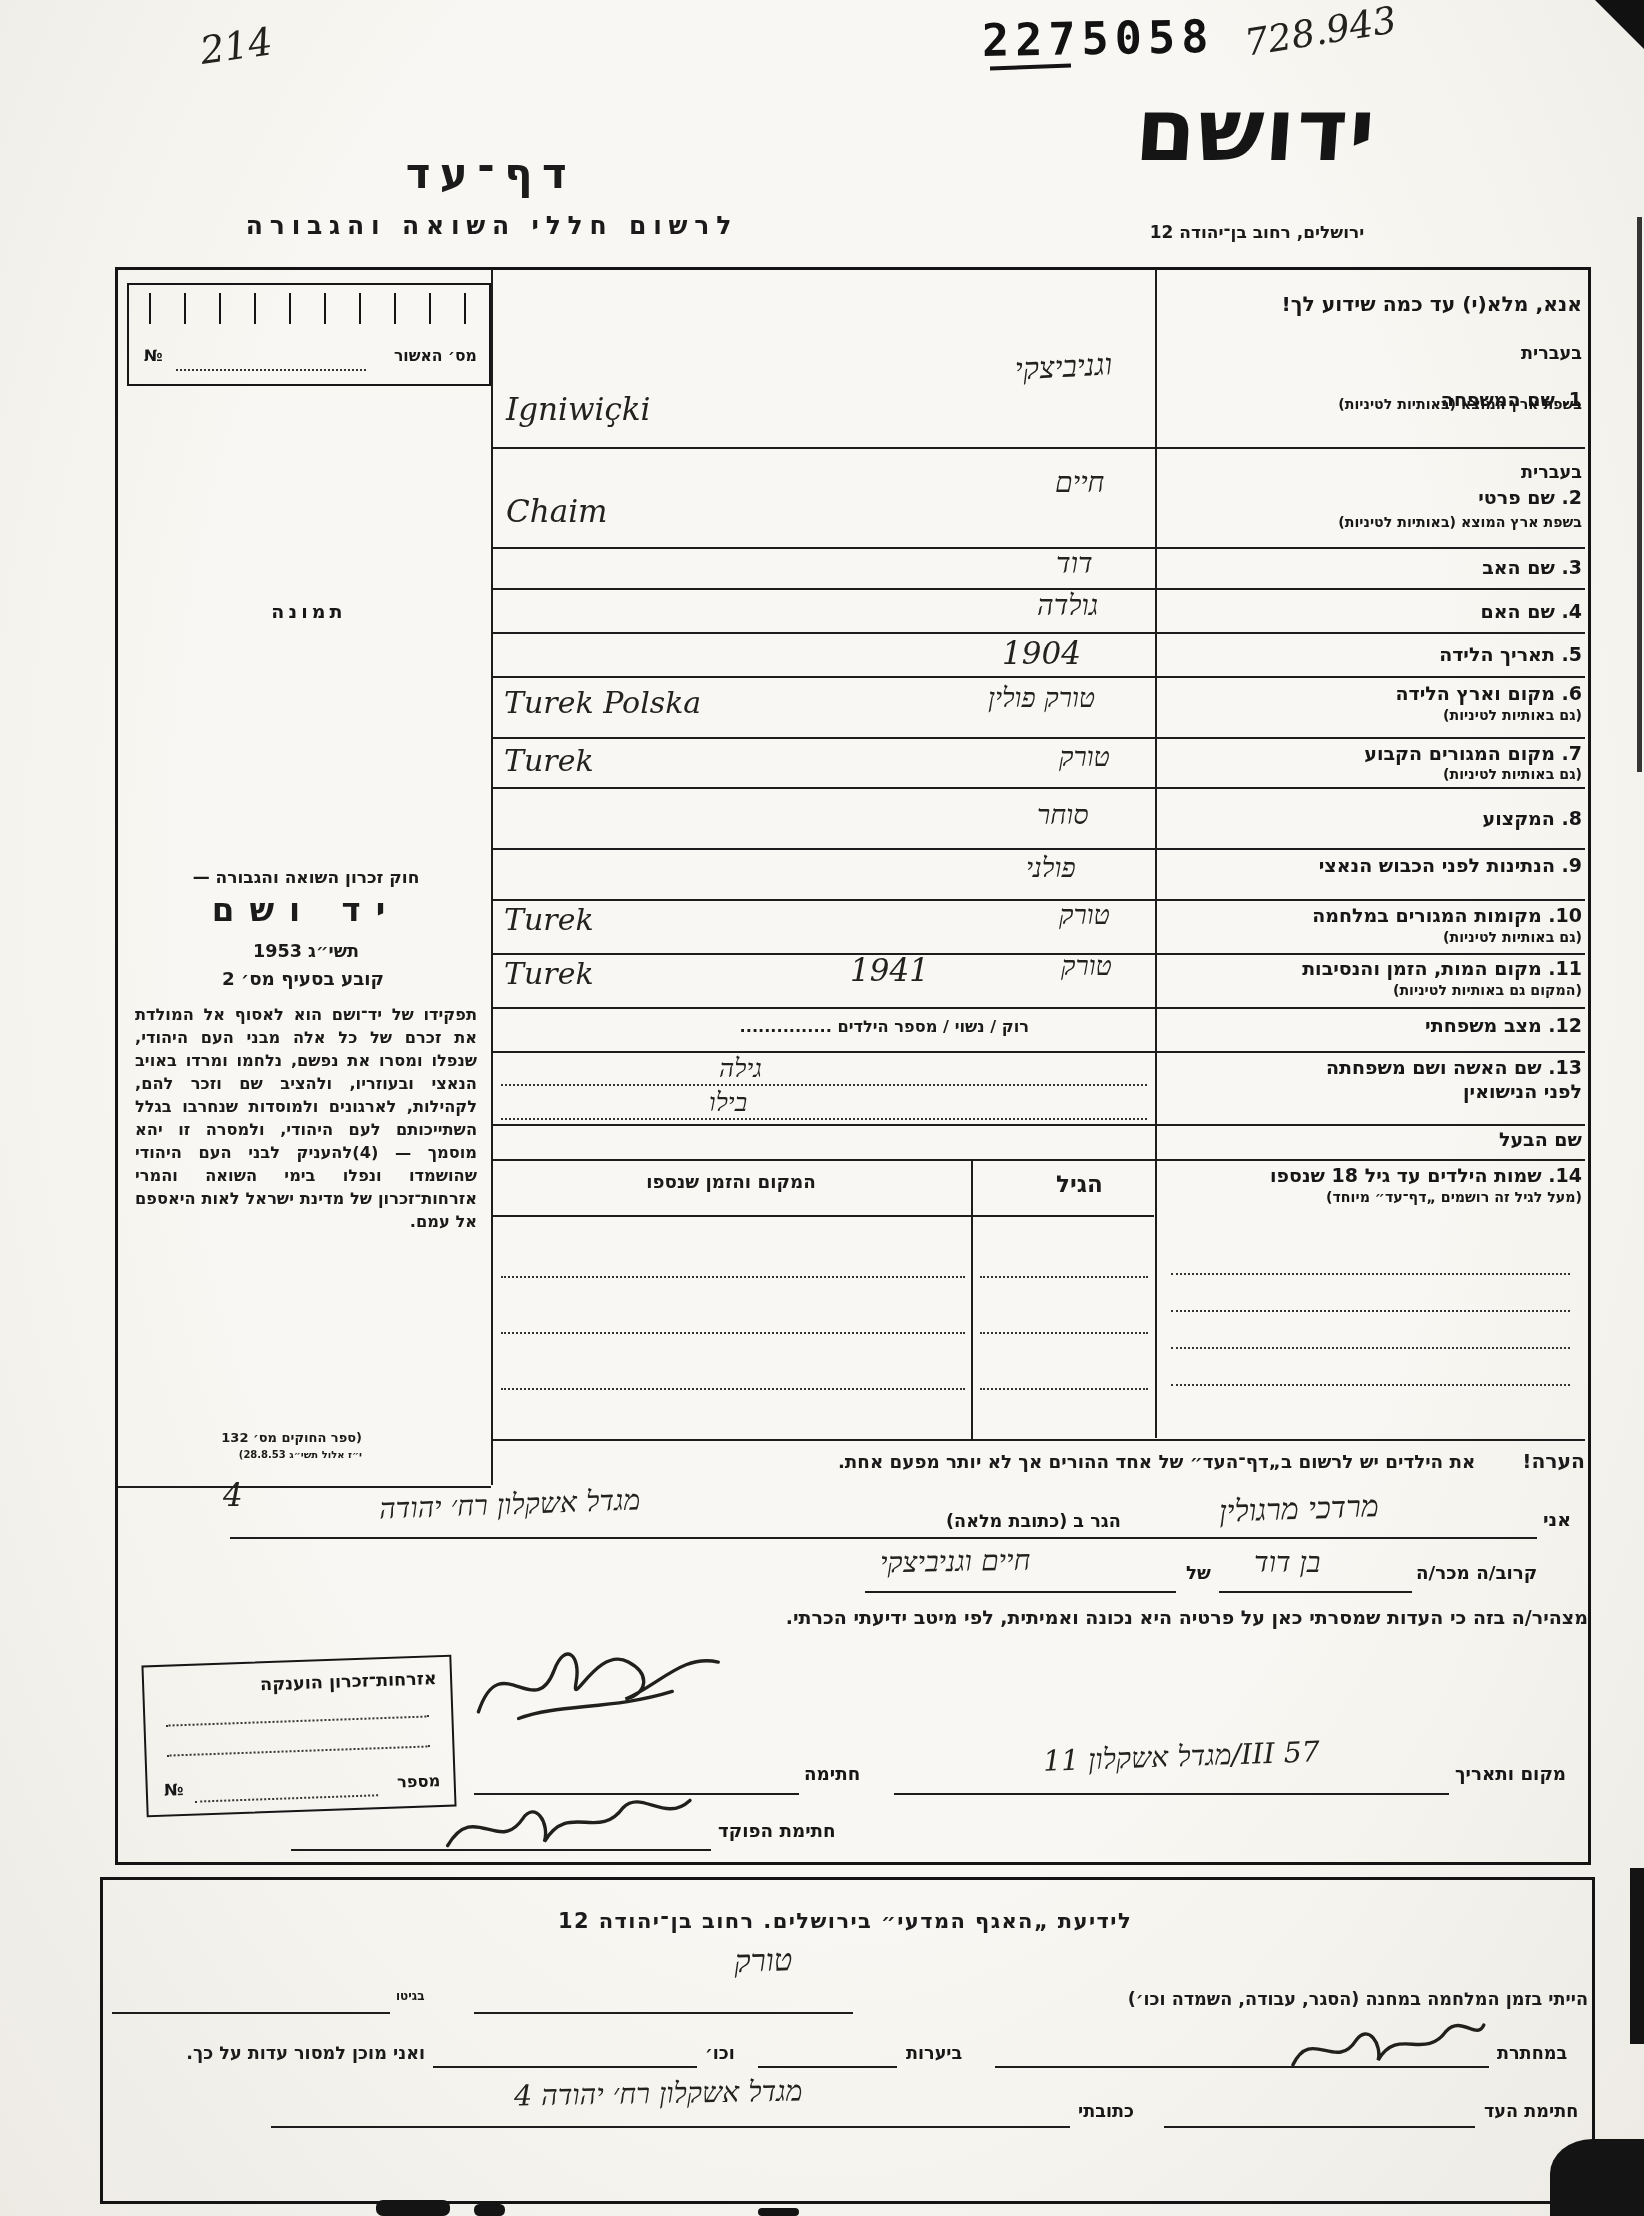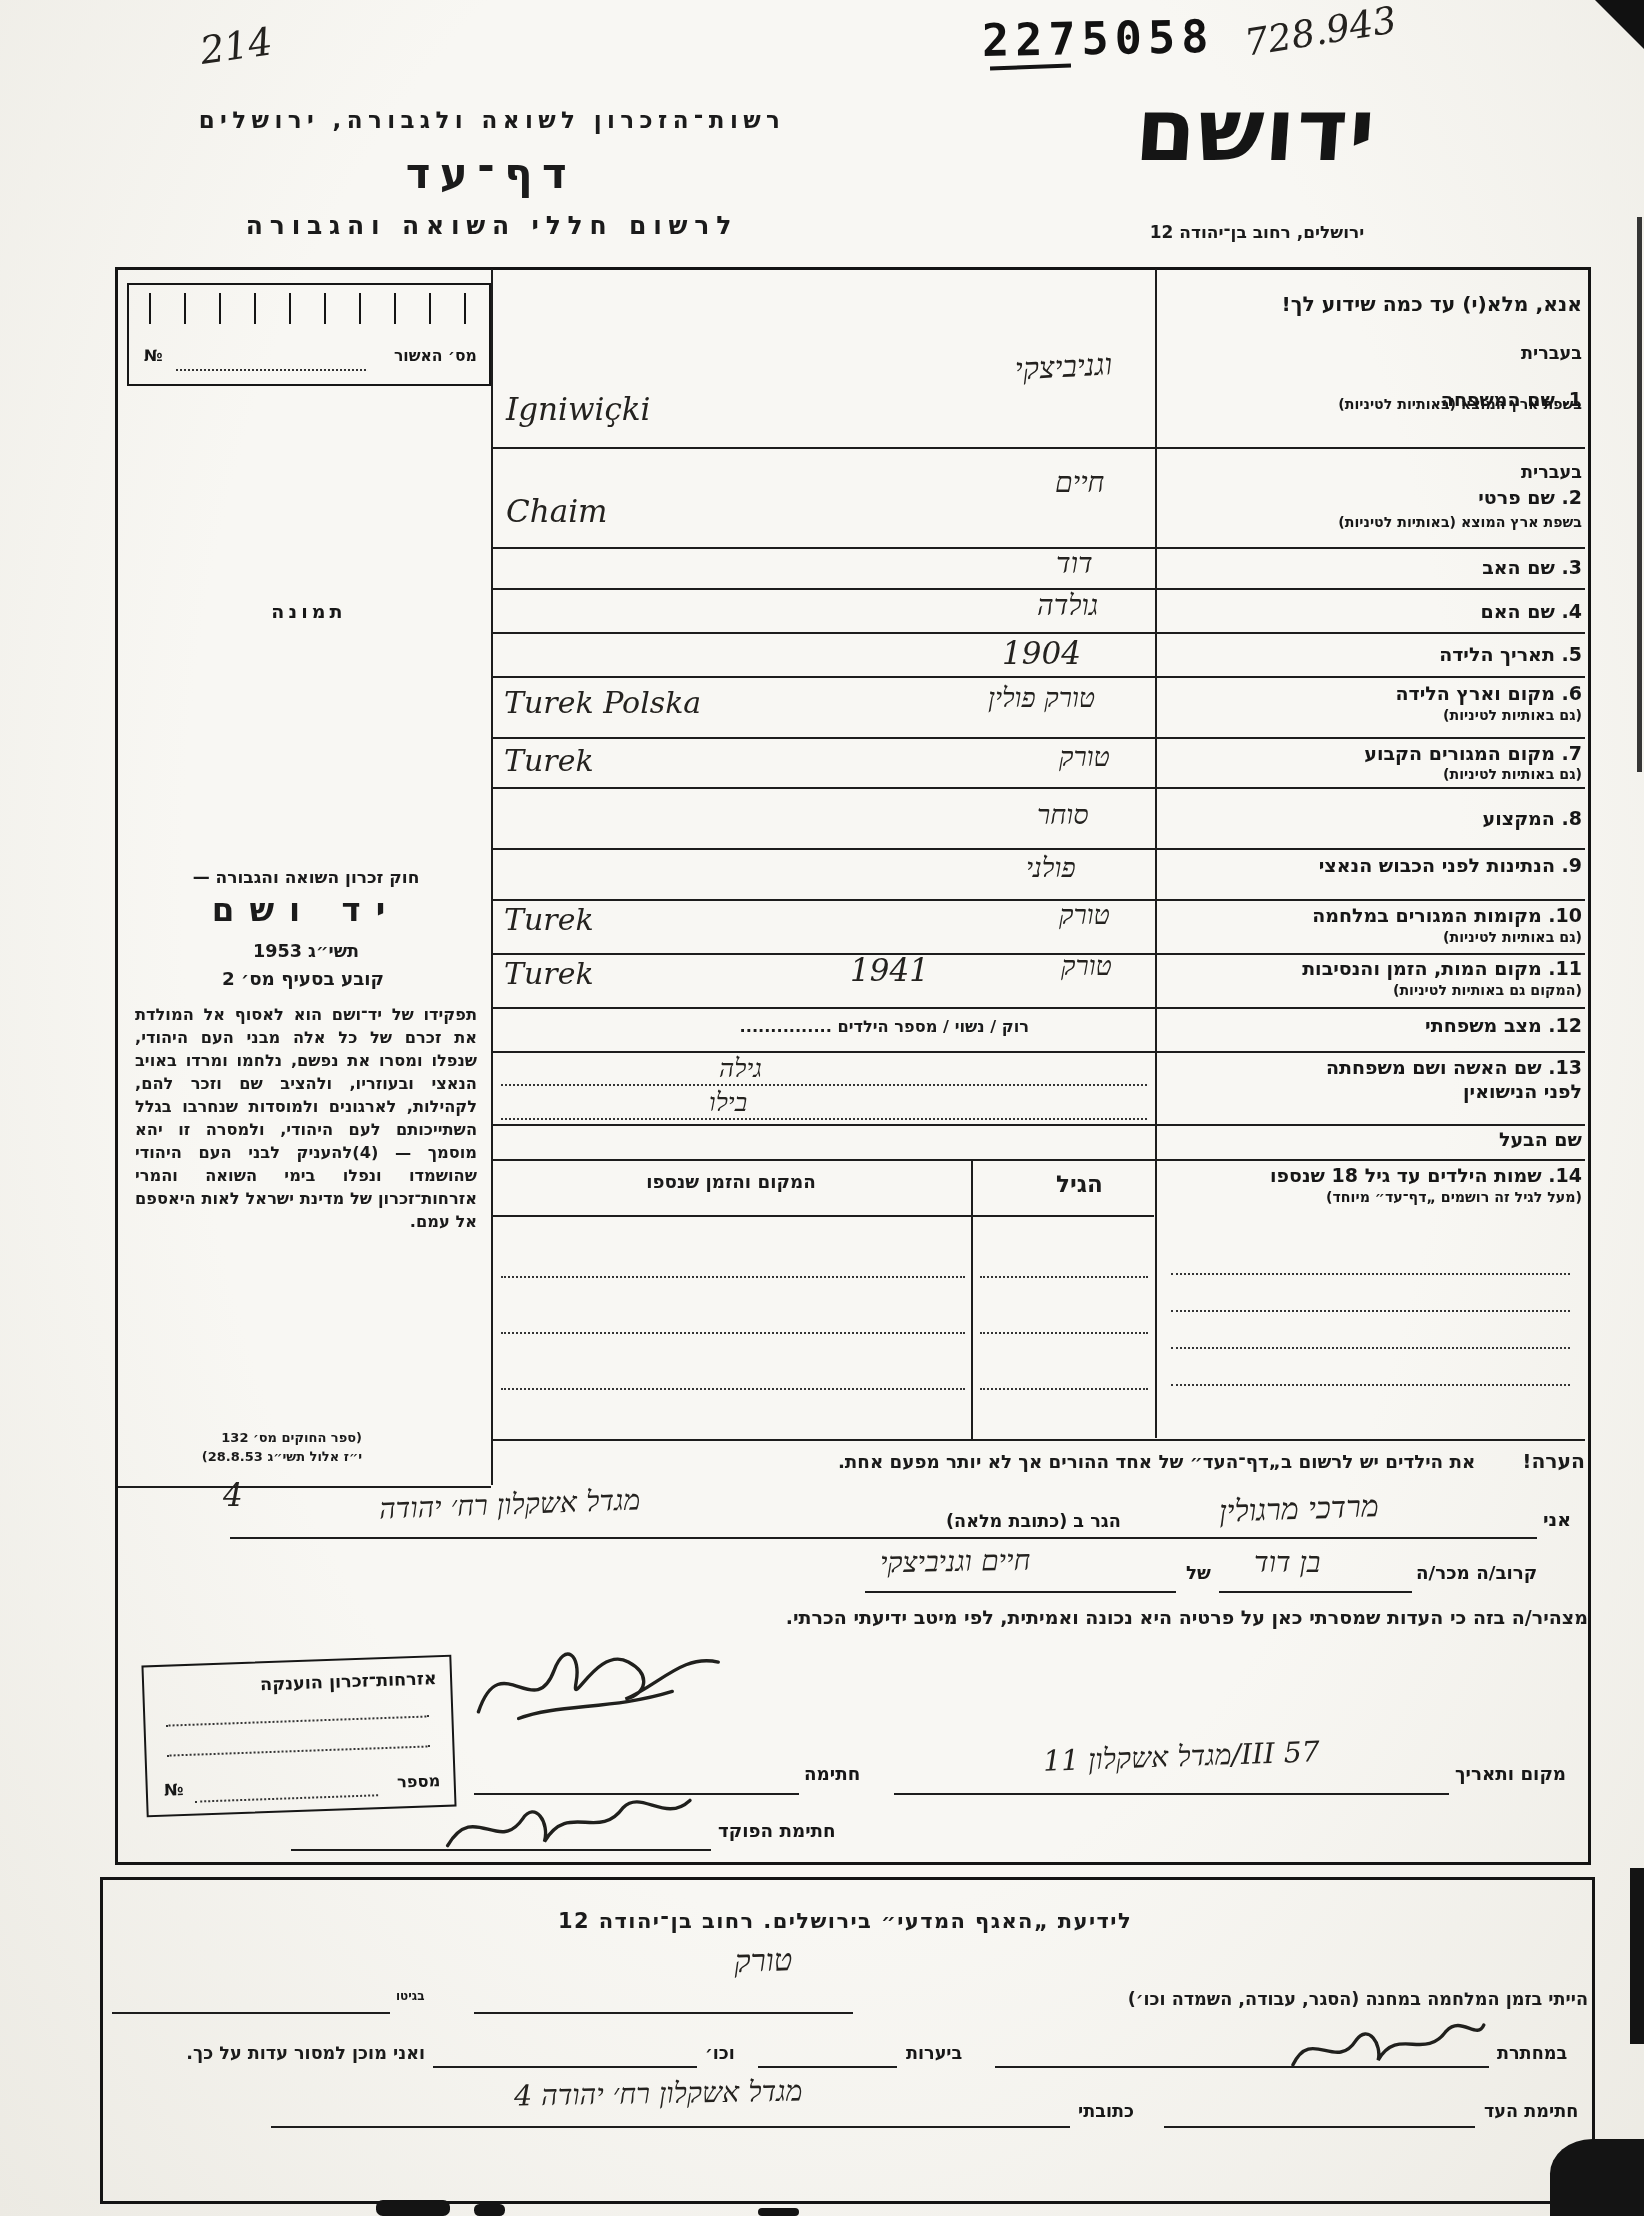--- a/index.html
+++ b/index.html
@@ -38,21 +38,20 @@
 </head>
 <body>
 
 <div class="page">
 
   <div class="hw" style="left:200px;top:24px;font-size:38px;transform:rotate(-8deg);">214</div>
   <div class="abs" style="left:982px;top:12.2px;font-size:45px;font-weight:bold;letter-spacing:6.1px;color:#121212;transform:rotate(-1deg);font-family:'DejaVu Sans Mono',monospace;">2275058</div>
   <div class="artifact" style="left:990px;top:65px;width:81px;height:4.1px;transform:rotate(-2deg);"></div>
   <div class="hw" style="left:1244px;top:9.5px;font-size:37px;transform:rotate(-9deg);">728.943</div>
 
-  <div class="abs rtl c" style="left:177px;top:107px;width:630px;font-size:23px;font-weight:bold;letter-spacing:5.4px;">רשות־הזכרון לשואה ולגבורה, ירושלים</div>
   <div class="abs rtl c" style="left:369px;top:149px;width:244px;font-size:42px;font-weight:900;letter-spacing:9.5px;">דף־עד</div>
   <div class="abs rtl c" style="left:238px;top:211px;width:508px;font-size:25px;font-weight:bold;letter-spacing:6.8px;">לרשום חללי השואה והגבורה</div>
   <div class="abs c" style="left:1080px;top:83px;width:352px;font-size:87px;font-weight:900;letter-spacing:1.4px;color:#151515;transform:skewX(-4deg);line-height:1.1;">ידושם</div>
   <div class="abs rtl c" style="left:1091px;top:222px;width:332px;font-size:17px;font-weight:bold;">ירושלים, רחוב בן־יהודה 12</div>
 
   <div class="abs thick" style="left:115px;top:267px;width:1470px;height:1592px;"></div>
 
   <div class="vsep" style="left:491px;top:269px;height:1216px;"></div>
   <div class="vsep" style="left:1155px;top:269px;height:1169px;"></div>
   <div class="hline" style="left:118px;top:1486px;width:373px;"></div>
@@ -67,21 +66,21 @@
   </div>
 
   <div class="lbl" style="left:248px;top:600px;width:122px;text-align:center;font-size:19px;letter-spacing:4.1px;">תמונה</div>
 
   <div class="abs rtl c" style="left:135px;top:867px;width:342px;font-size:17px;font-weight:bold;">חוק זכרון השואה והגבורה —</div>
   <div class="abs rtl c" style="left:135px;top:891px;width:342px;font-size:32.5px;font-weight:900;letter-spacing:15px;">יד ושם</div>
   <div class="abs rtl c" style="left:135px;top:941px;width:342px;font-size:17.6px;font-weight:bold;">תשי״ג 1953</div>
   <div class="abs rtl c" style="left:132px;top:968px;width:342px;font-size:18.3px;font-weight:bold;">קובע בסעיף מס׳ 2</div>
   <div class="abs rtl r" style="left:135px;top:1003px;width:342px;font-size:16.2px;line-height:1.42;font-weight:bold;text-align:justify;">תפקידו של יד־ושם הוא לאסוף אל המולדת את זכרם של כל אלה מבני העם היהודי, שנפלו ומסרו את נפשם, נלחמו ומרדו באויב הנאצי ובעוזריו, ולהציב שם וזכר להם, לקהילות, לארגונים ולמוסדות שנחרבו בגלל השתייכותם לעם היהודי, ולמסרה זו יהא מוסמך — (4)להעניק לבני העם היהודי שהושמדו ונפלו בימי השואה והמרי אזרחות־זכרון של מדינת ישראל לאות היאספם אל עמם.</div>
   <div class="abs rtl" style="left:139px;top:1430px;width:223px;font-size:13px;font-weight:bold;">(ספר החוקים מס׳ 132</div>
-  <div class="abs rtl" style="left:139px;top:1449px;width:223px;font-size:13px;font-weight:bold;">י״ז אלול תשי״ג 28.8.53)</div>
+  <div class="abs rtl" style="left:139px;top:1449px;width:223px;font-size:10px;font-weight:bold;">י״ז אלול תשי״ג 28.8.53)</div>
 
   <div class="hline" style="left:491px;top:447px;width:1094px;"></div>
   <div class="hline" style="left:491px;top:547px;width:1094px;"></div>
   <div class="hline" style="left:491px;top:588px;width:1094px;"></div>
   <div class="hline" style="left:491px;top:632px;width:1094px;"></div>
   <div class="hline" style="left:491px;top:676px;width:1094px;"></div>
   <div class="hline" style="left:491px;top:737px;width:1094px;"></div>
   <div class="hline" style="left:491px;top:787px;width:1094px;"></div>
   <div class="hline" style="left:491px;top:848px;width:1094px;"></div>
   <div class="hline" style="left:491px;top:899px;width:1094px;"></div>

